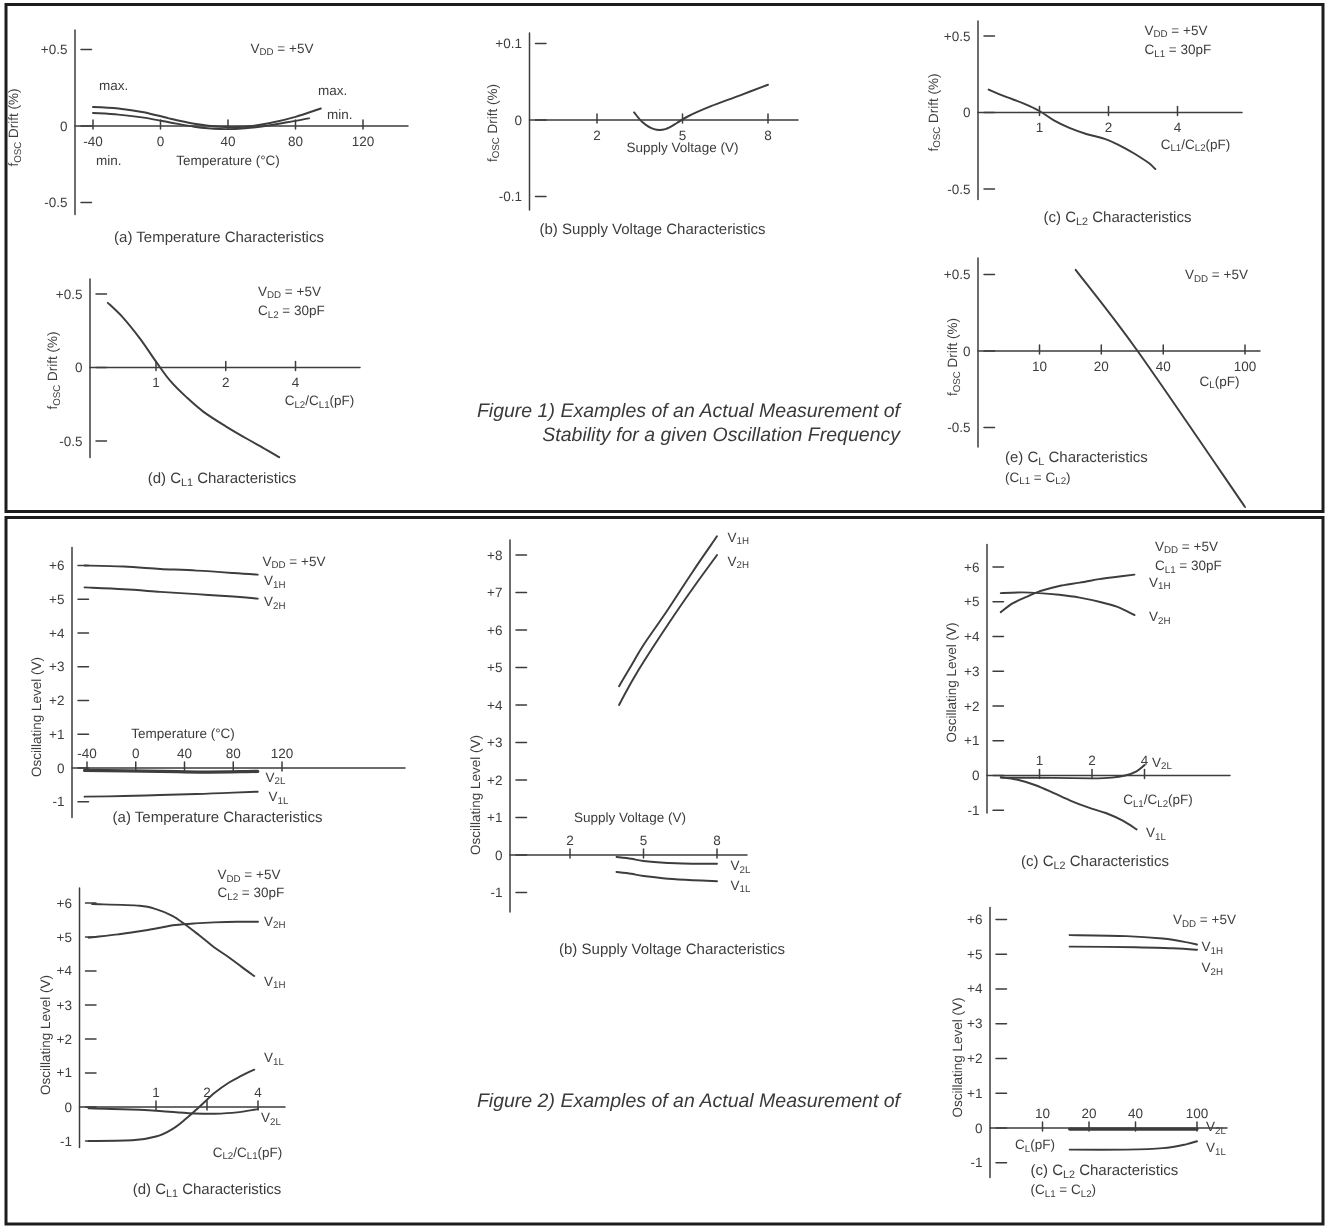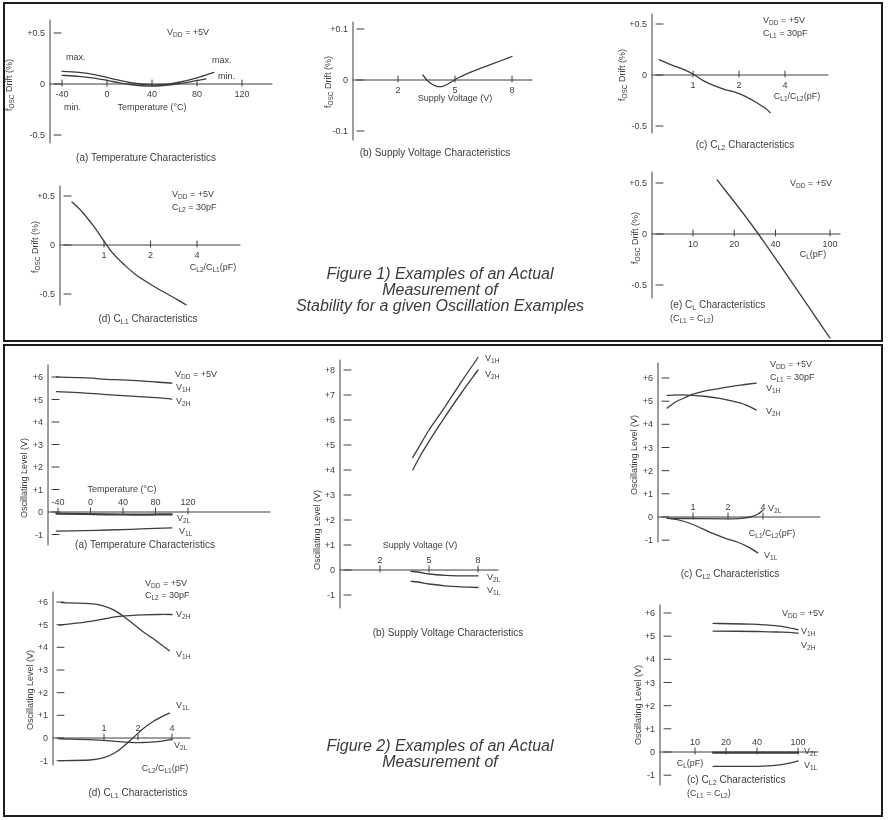--- a/index.html
+++ b/index.html
@@ -3,35 +3,35 @@
 <meta charset="utf-8">
 <style>
   html,body{margin:0;padding:0;background:#e8e8e8;}
   .page{position:relative;width:888px;height:820px;background:#ffffff;
         font-family:"Liberation Sans",sans-serif;overflow:hidden;}
   .panel{position:absolute;left:3px;width:880px;border:2px solid #1d1d1d;
          background:#fff;box-sizing:border-box;}
   #panel1{top:2px;height:340px;}
   #panel2{top:344px;height:473px;}
   svg.layer{position:absolute;left:0;top:0;}
-  .caption{position:absolute;text-align:center;font-style:italic;
-           font-size:16px;line-height:16px;color:#3a3a3a;}
+  .caption{position:absolute;text-align:right;font-style:italic;
+           font-size:13px;line-height:16px;color:#3a3a3a;}
   #cap1{left:280px;top:266px;width:320px;}
-  #cap2{left:280px;top:726px;width:320px;margin-top:12px;}
+  #cap2{left:280px;top:726px;width:320px;}
 </style>
 </head>
 <body>
 
 <div class="page">
   <div class="panel" id="panel1"></div>
   <div class="panel" id="panel2"></div>
 
   <div class="caption" id="cap1">
     <div>Figure 1) Examples of an Actual Measurement of</div>
-    <div>Stability for a given Oscillation Examples</div>
+    <div>Stability for a given Oscillation Frequency</div>
   </div>
   <div class="caption" id="cap2">
     <div>Figure 2) Examples of an Actual Measurement of</div>
   </div>
 
   <svg class="layer" id="chart-layer" width="888" height="820" viewBox="0 0 888 820">
       <g>
         <path d="M50 20 L50 143" fill="none" stroke="#3d3d3d" stroke-width="1" stroke-linecap="round" stroke-linejoin="round"></path>
         <path d="M50 84 L272 84" fill="none" stroke="#3d3d3d" stroke-width="1" stroke-linecap="round" stroke-linejoin="round"></path>
         <path d="M54 33 L61 33" fill="none" stroke="#3d3d3d" stroke-width="1" stroke-linecap="round" stroke-linejoin="round"></path>

